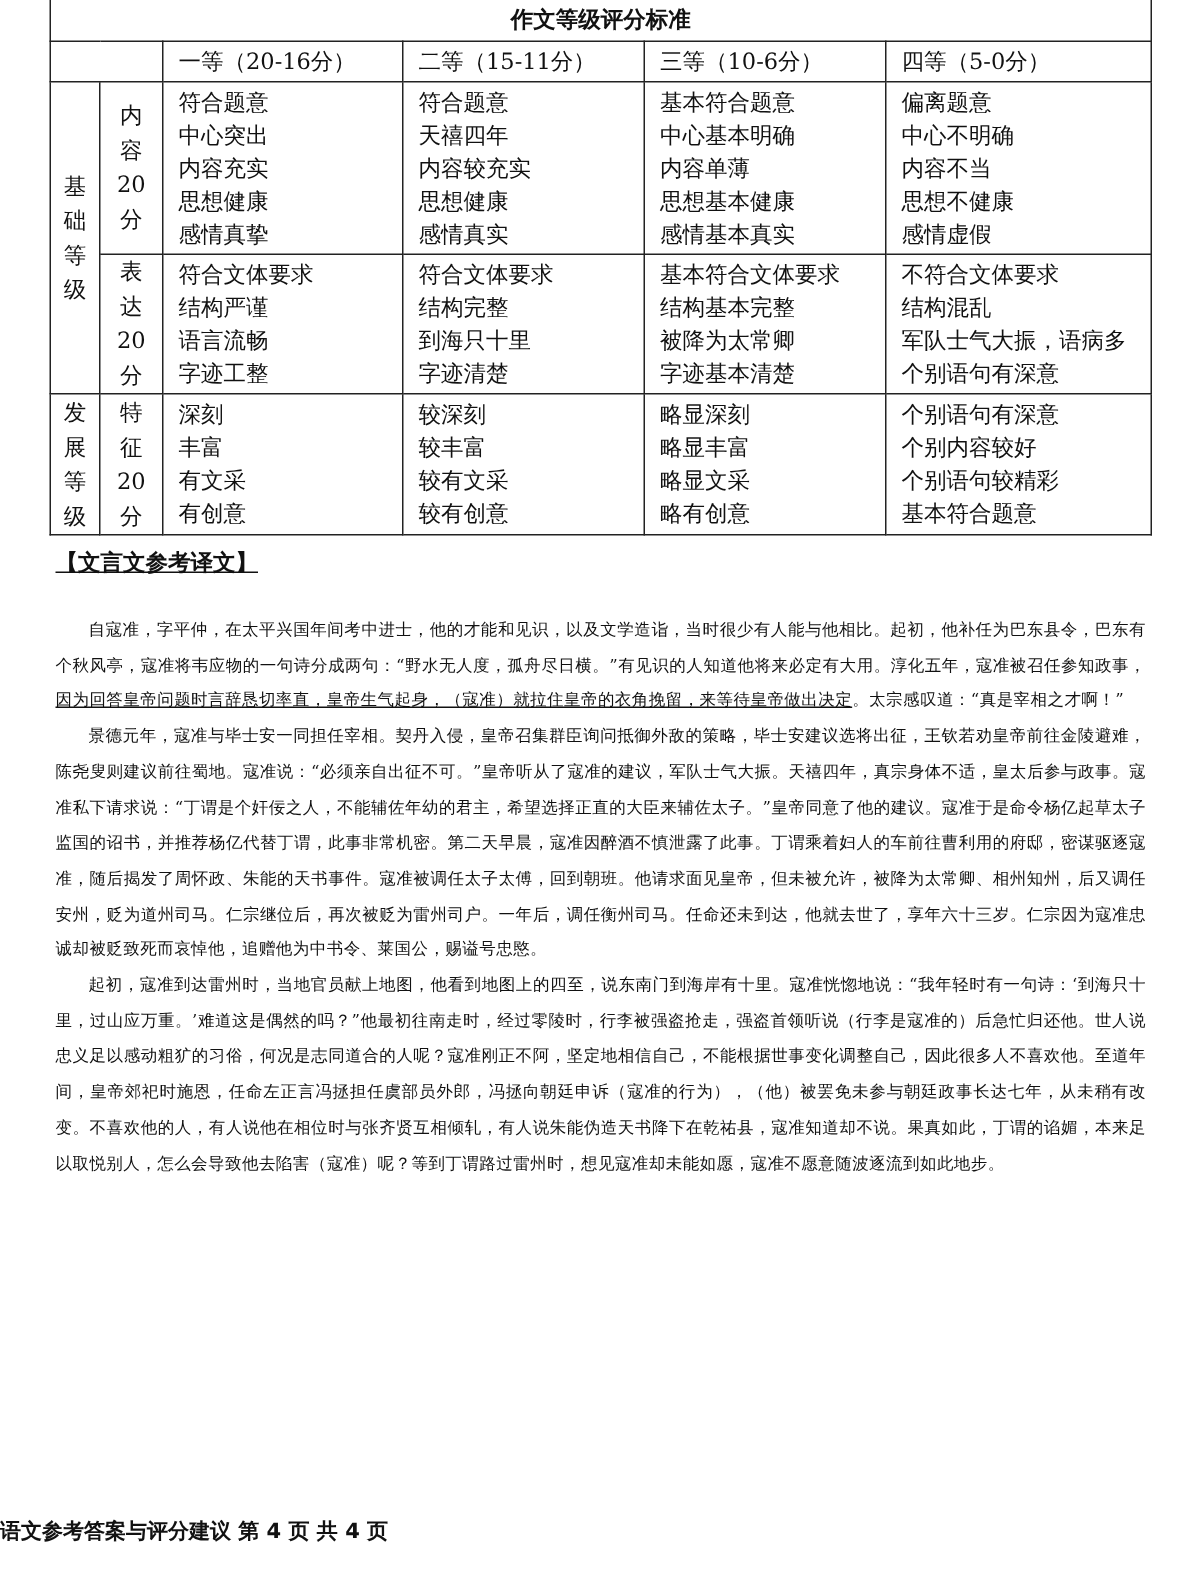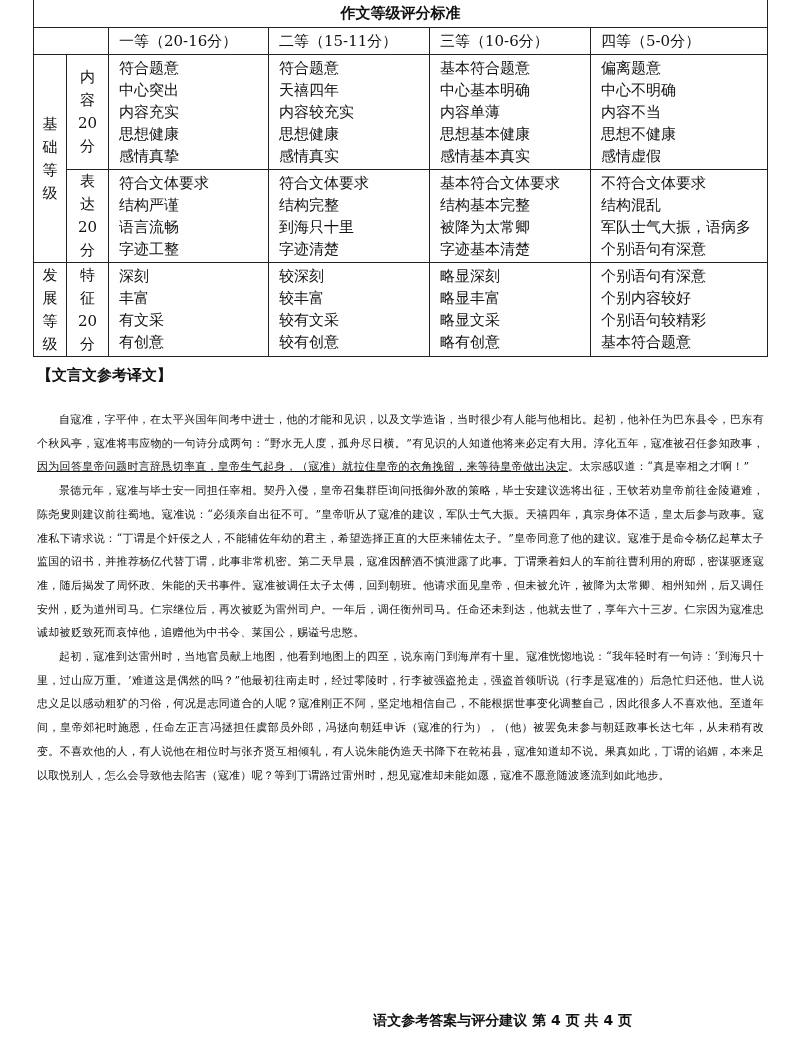--- a/index.html
+++ b/index.html
@@ -8,26 +8,26 @@
   .tbl { position: absolute; left: 33px; top: -2px; width: 735px; border-collapse: collapse;
          font-size: 15px; line-height: 22px; }
   .tbl td { border: 1.5px solid #222; vertical-align: top; padding: 0 0 0 10px; }
   .tbl .title { text-align: center; font-weight: bold; height: 28px; line-height: 28px; padding: 0; font-size: 15px; }
   .tbl .hdr td { height: 26px; line-height: 26px; font-size: 15px; }
   .tbl .cat { text-align: center; vertical-align: middle; padding: 0; width: 32px; line-height: 23px; }
   .tbl .sub { text-align: center; vertical-align: middle; padding: 0; width: 41px; line-height: 23px; }
   .tbl .cell { padding: 2px 0 2px 10px; margin-left: 24px; }
   .tbl .line { display: block; white-space: nowrap; }
   .section-head { position: absolute; left: 37px; top: 366px; font-weight: bold; font-size: 15px;
-                  font-family: "DejaVu Sans", sans-serif; }
+                  font-family: "DejaVu Sans", sans-serif; text-decoration: underline; }
   .article { position: absolute; left: 37px; top: 408px; width: 727px; font-size: 11px; line-height: 23.7px;
              text-align: justify; letter-spacing: 0.3px; }
   .article p { margin: 0; text-indent: 2em; }
   .u { text-decoration: underline; }
-  .footer { position: absolute; left: 0; width: 632px; top: 1012px; text-align: right; font-weight: bold;
+  .footer { position: absolute; left: 0; width: 632px; top: 1012px; text-align: left; font-weight: bold;
             font-size: 14px; font-family: "DejaVu Sans", sans-serif; }
 </style>
 </head>
 <body>
 
 <table class="tbl">
   <tbody>
       <tr>
     <td class="title" colspan="6">作文等级评分标准</td>
   </tr>

